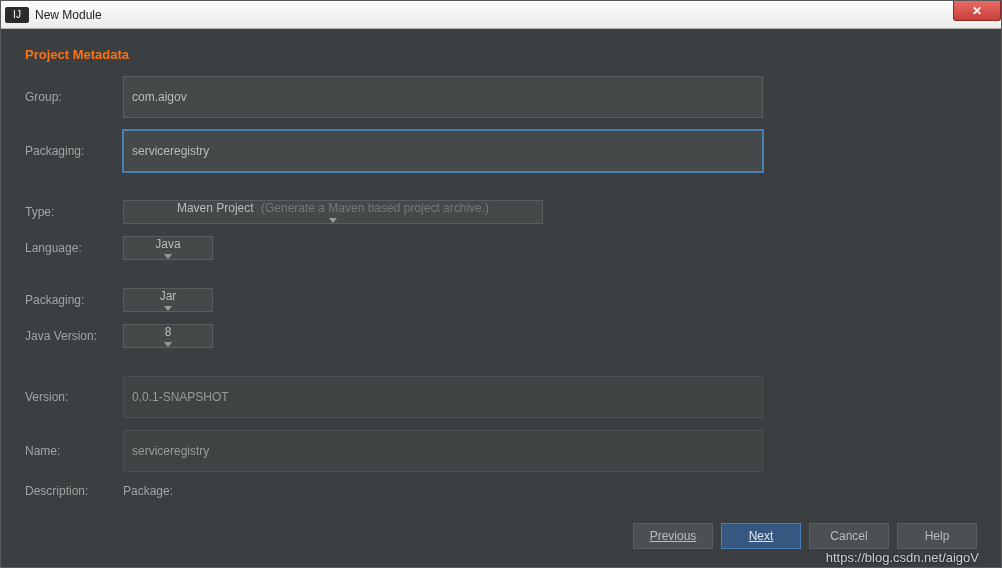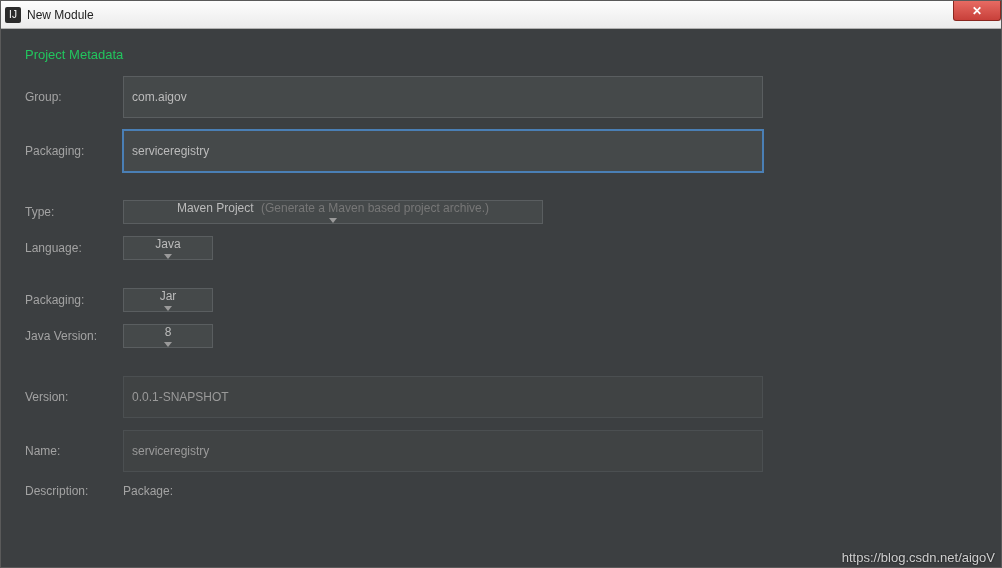--- a/index.html
+++ b/index.html
@@ -1,39 +1,39 @@
 <!DOCTYPE html>
 <html><head>
 <meta charset="utf-8">
 <style>
 * { box-sizing: border-box; margin: 0; padding: 0; }
 body { font-family: "Segoe UI", Arial, sans-serif; font-size: 12px; background: #fff; width: 1002px; height: 568px; overflow: hidden; position: relative; }
 .window { width: 1002px; height: 568px; border: 1px solid #5a5a5a; background: #3c3f41; display: flex; flex-direction: column; }
 .titlebar { height: 28px; background: linear-gradient(#fdfdfd, #ebebeb); border-bottom: 1px solid #b0b0b0; display: flex; align-items: center; padding: 0 4px; position: relative; }
-.titlebar .icon { width: 16px; height: 16px; background: #2b2b2b; color: #fff; font-size: 10px; display: flex; align-items: center; justify-content: center; border-radius: 2px; margin-right: 6px; }
+.titlebar .icon { width: 24px; height: 16px; background: #2b2b2b; color: #fff; font-size: 10px; display: flex; align-items: center; justify-content: center; border-radius: 2px; margin-right: 6px; }
 .titlebar .title { color: #222; font-size: 12px; }
 .close-btn { position: absolute; right: 0; top: 0; width: 48px; height: 20px; background: linear-gradient(#e76b63, #c8403a); border: 1px solid #8a2820; border-top: none; border-radius: 0 0 3px 3px; color: #fff; display: flex; align-items: center; justify-content: center; font-size: 12px; font-weight: bold; cursor: pointer; }
 .content { flex: 1; background: #3c3f41; padding: 18px 24px 0 24px; color: #bbbbbb; position: relative; }
-.heading { font-weight: normal; color: #22c55e; font-size: 13px; margin-bottom: 14px; }
+.heading { font-weight: bold; color: #f97316; font-size: 13px; margin-bottom: 14px; }
 .form { display: grid; grid-template-columns: 90px 1fr; column-gap: 8px; row-gap: 12px; align-items: center; }
 .label { color: #a3a3a3; font-size: 12px; }
 .text-input { background: #45494a; border: 1px solid #5a5e60; padding: 20px 8px; color: #bbbbbb; font-size: 12px; height: 24px; width: 640px; }
 .text-input.focused { border: 1px solid #4a7fb5; box-shadow: 0 0 0 1px #4a7fb5; }
 .text-input.readonly { background: #404344; border: 1px solid #51555700; color: #9a9a9a; border:1px solid #4b4f51;}
 .select { background: #45494a; border: 1px solid #5a5e60; height: 24px; display: flex; align-items: center; justify-content: space-between; padding: 0 8px; color: #bbbbbb; font-size: 12px; cursor: pointer; flex-direction: column; }
 .select.small { width: 90px; }
 .select.wide { width: 420px; }
 .select .hint { color: #777; margin-left: 4px; }
 .tri { width: 0; height: 0; border-left: 4px solid transparent; border-right: 4px solid transparent; border-top: 5px solid #9a9a9a; }
 .spacer { height: 4px; grid-column: 1 / -1; }
 .buttons { position: absolute; bottom: 18px; right: 24px; display: flex; gap: 8px; }
 .btn { min-width: 80px; height: 26px; background: #4c5052; border: 1px solid #5a5e60; color: #bbbbbb; font-size: 12px; display: flex; align-items: center; justify-content: center; cursor: pointer; }
 .btn.primary { background: #365880; border: 1px solid #4a7fb5; color: #e0e6ec; }
 .btn .ul { text-decoration: underline; }
-.watermark { position: absolute; bottom: 2px; right: 6px; color: #e8e8e8; font-size: 13px; opacity: 0.85; text-shadow: 0 0 2px #000; }
+.watermark { position: absolute; bottom: 2px; right: 22px; color: #e8e8e8; font-size: 13px; opacity: 0.85; text-shadow: 0 0 2px #000; }
 </style>
 </head>
 <body>
 
 <div class="window">
   <div class="titlebar">
     <div class="icon">IJ</div>
     <div class="title">New Module</div>
     <div class="close-btn">
       <span>✕</span>
@@ -89,16 +89,30 @@
 
       <div class="label">Name:</div>
       <input class="text-input readonly" value="serviceregistry" style="">
 
       <div class="label">Description:</div>
 
       <div class="label">Package:</div>
 
     </div>
 
+    <div class="buttons">
+      <div class="btn">
+          <span class="ul">Previous</span>
+        </div>
+      <div class="btn primary">
+          <span class="ul">Next</span>
+        </div>
+      <div class="btn">
+          <span>Cancel</span>
+        </div>
+      <div class="btn">
+          <span>Help</span>
+        </div>
+    </div>
 
     <div class="watermark">https://blog.csdn.net/aigoV</div>
   </div>
 </div>
 
 </body></html>

